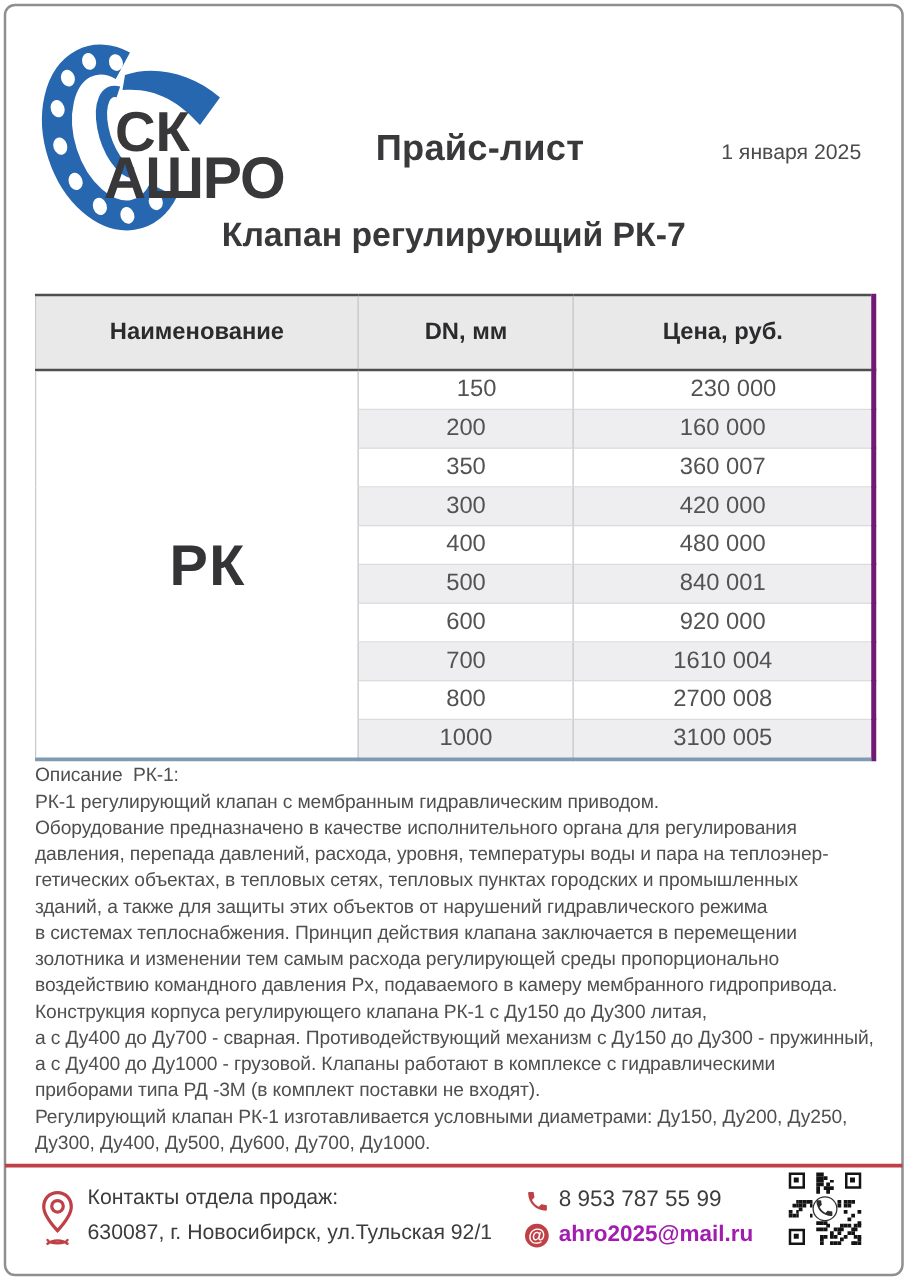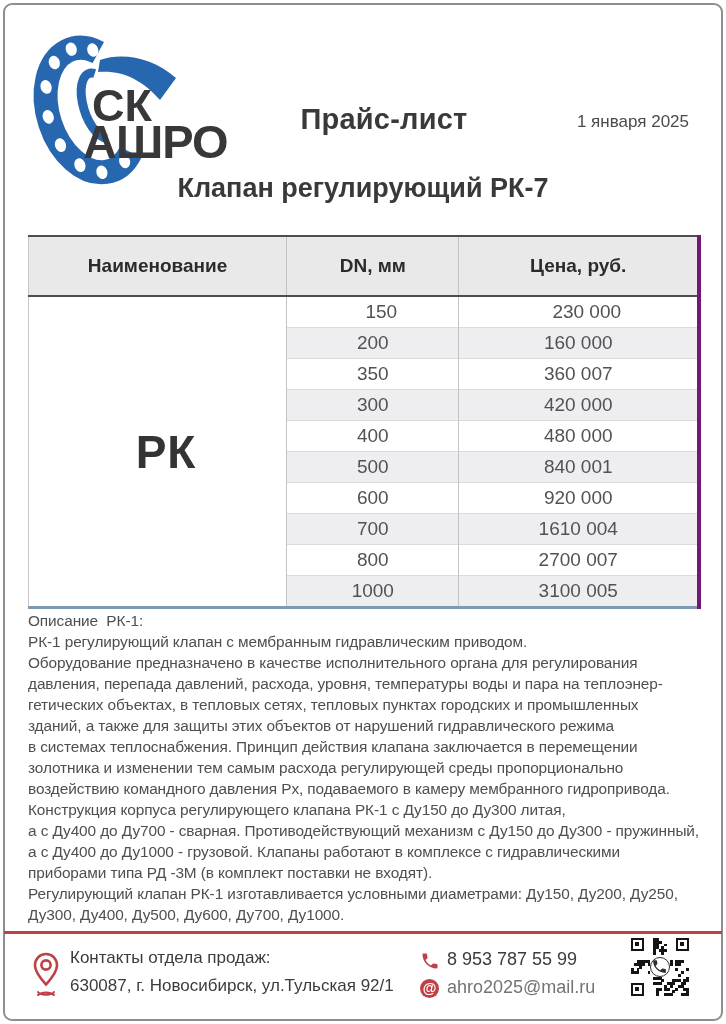--- a/index.html
+++ b/index.html
@@ -37,21 +37,21 @@
 
   
   .footer-line{position:absolute;left:4px;right:4px;top:931px;border-top:3px solid #bf4046;}
   .pin-icon{position:absolute;left:32px;top:951px;}
   .contacts-label{position:absolute;left:70px;top:948px;font-size:17px;color:#3c3c3e;}
   .contacts-address{position:absolute;left:70px;top:976px;font-size:17px;color:#3c3c3e;}
   .phone-icon{position:absolute;left:420px;top:951px;}
   .phone-text{position:absolute;left:447px;top:949px;font-size:18px;color:#3c3c3e;}
   .email-icon{position:absolute;left:420px;top:979px;width:19px;height:19px;border-radius:50%;
     background:#bf4046;color:#ffffff;font-size:14px;font-weight:bold;text-align:center;line-height:19px;}
-  .email-text{position:absolute;left:447px;top:977px;font-size:18px;color:#737373;}
+  .email-text{position:absolute;left:447px;top:977px;font-size:18px;color:#a21caf;font-weight:bold;}
 
   
   .qr{position:absolute;left:631px;top:938px;width:58px;height:58px;background:#ffffff;}
   .qr .mods{position:absolute;inset:0;}
   .qr .mods div{position:absolute;width:2.9px;height:2.9px;background:#141414;}
   .qr .fd{position:absolute;width:13px;height:13px;border:2.6px solid #141414;box-sizing:border-box;}
   .qr .fd::after{content:"";position:absolute;left:2.2px;top:2.2px;width:3.6px;height:3.6px;background:#141414;}
   .qr .fd.tl{left:0;top:0;} .qr .fd.tr{right:0;top:0;} .qr .fd.bl{left:0;bottom:0;}
   .qr .center{position:absolute;left:19px;top:19px;width:20px;height:20px;border-radius:50%;
     background:#ffffff;border:1.5px solid #2e2e2e;box-sizing:border-box;}
@@ -126,21 +126,21 @@
     <tr>
       <td class="dn">600</td>
       <td class="price-cell">920 000</td>
     </tr>
     <tr>
       <td class="dn">700</td>
       <td class="price-cell">1610 004</td>
     </tr>
     <tr>
       <td class="dn">800</td>
-      <td class="price-cell">2700 007</td>
+      <td class="price-cell">2700 008</td>
     </tr>
     <tr>
       <td class="dn">1000</td>
       <td class="price-cell">3100 005</td>
     </tr>
   </tbody>
 </table>
 
 <div class="description">Описание  РК-1:
 РК-1 регулирующий клапан с мембранным гидравлическим приводом.

